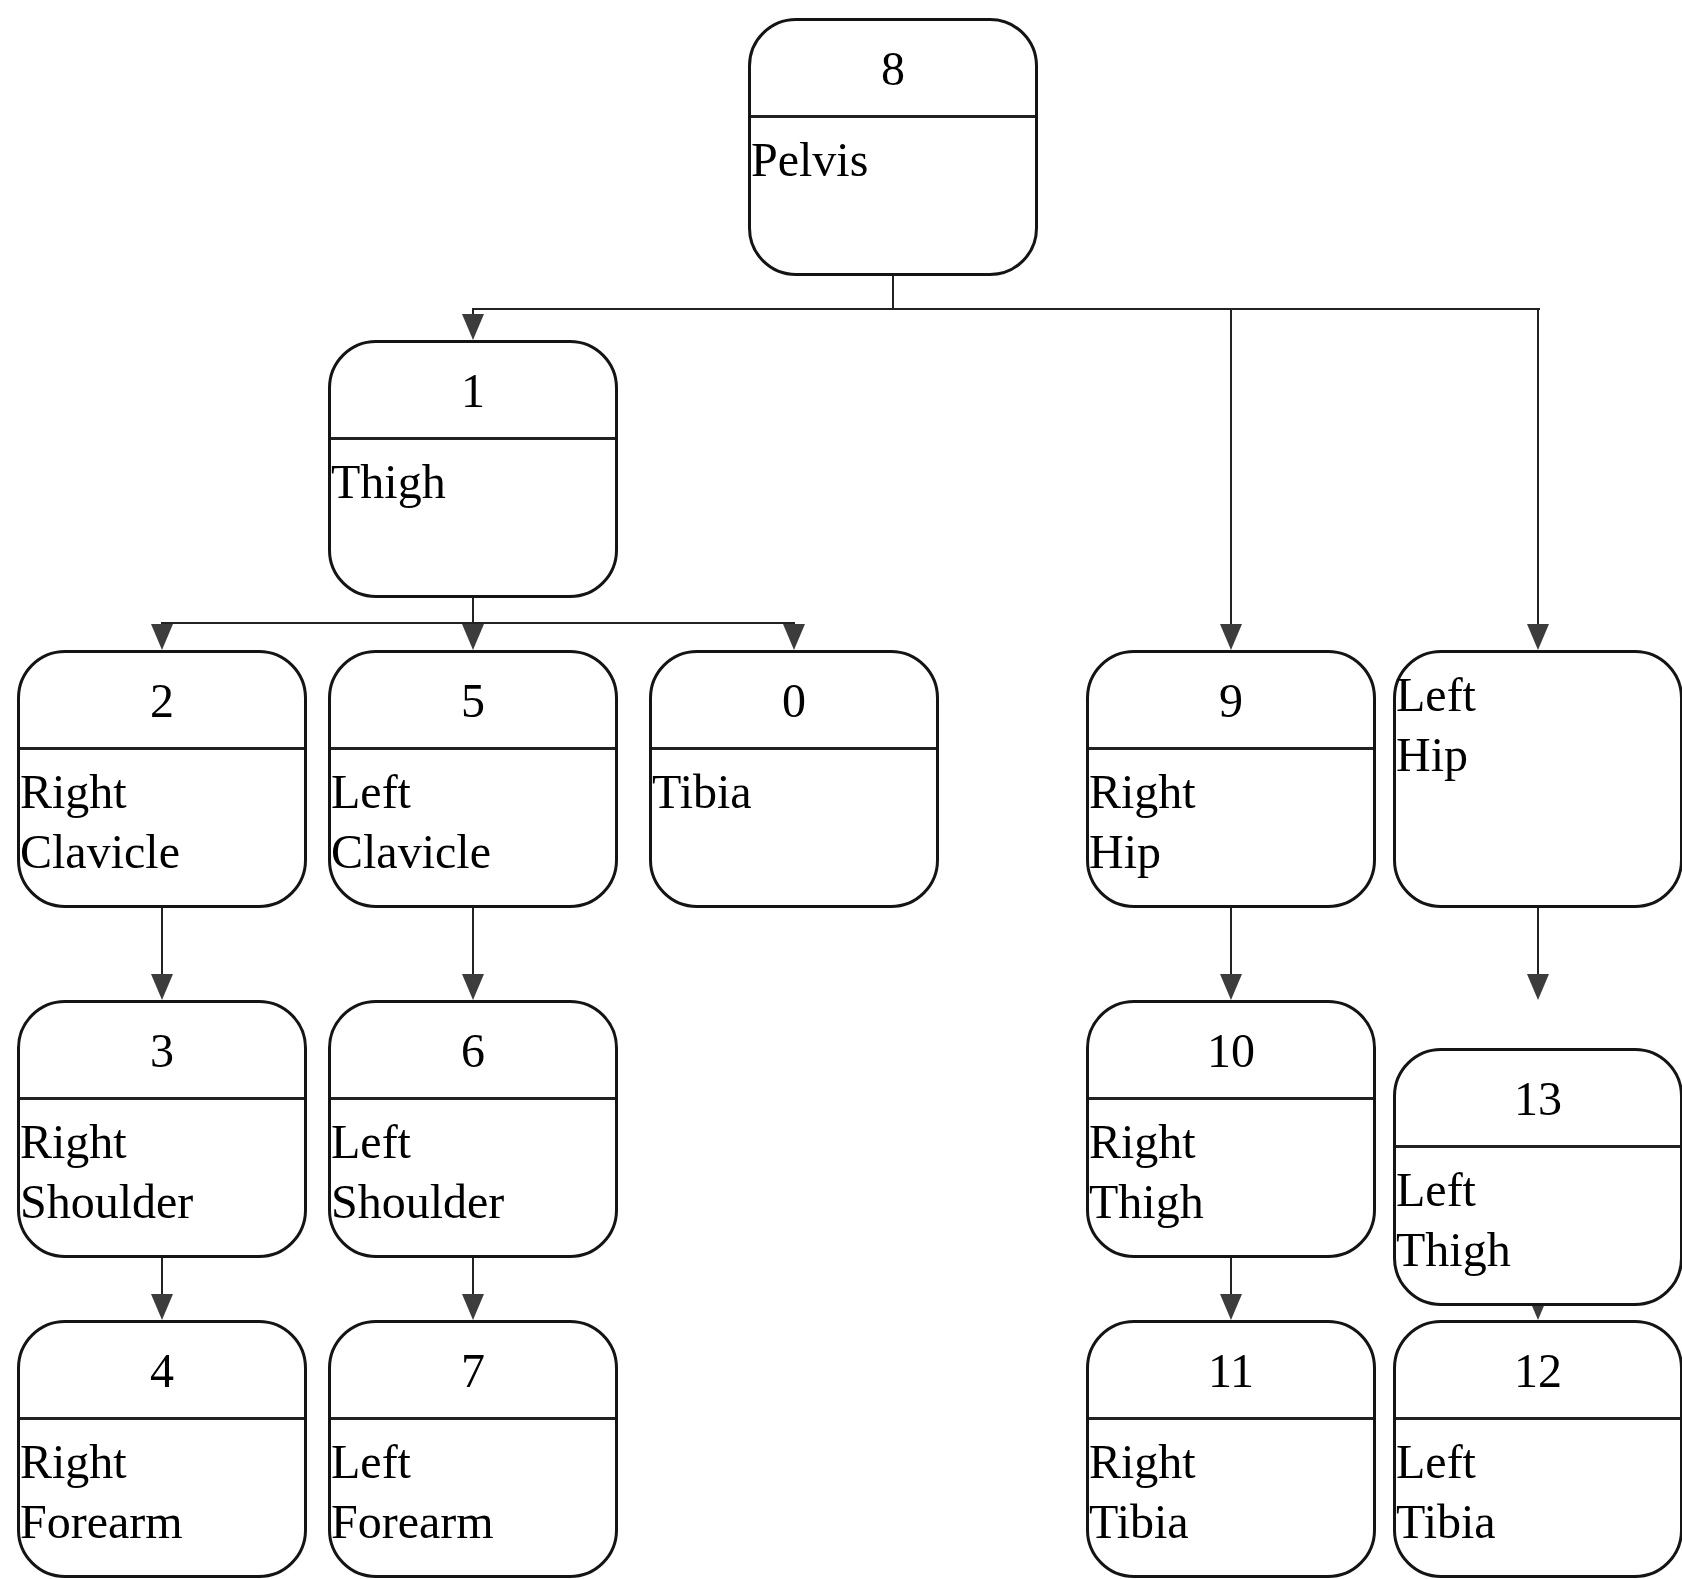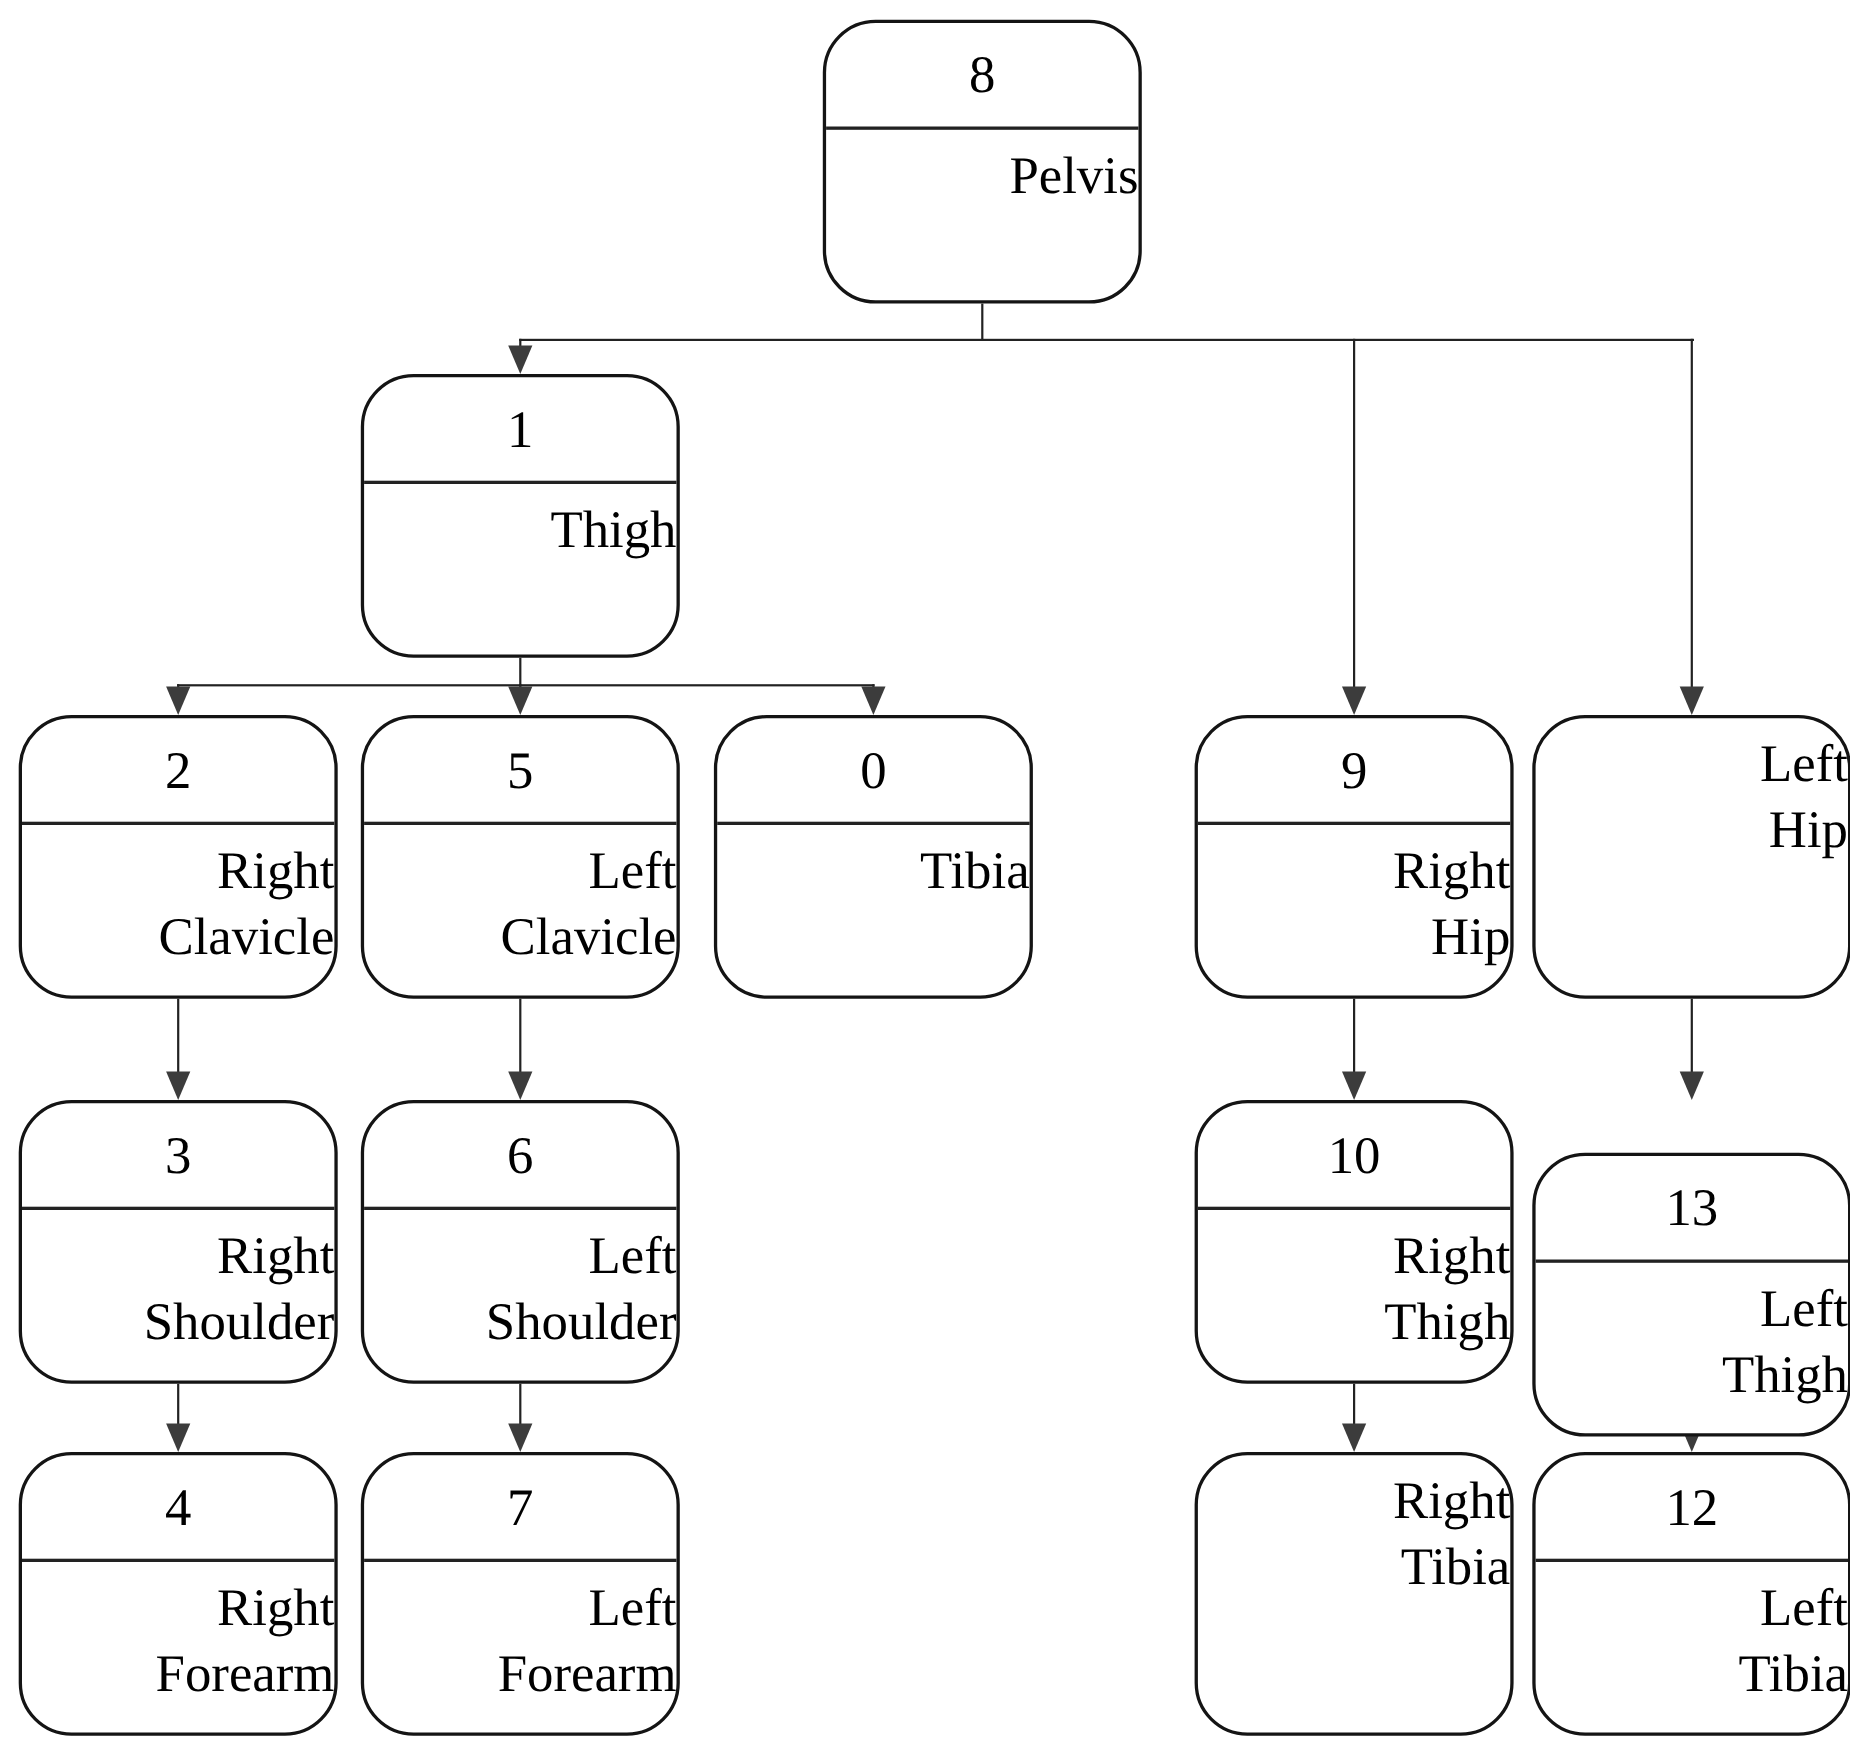--- a/index.html
+++ b/index.html
@@ -29,21 +29,21 @@
     height: 97px;
     box-sizing: border-box;
     border-bottom: 3px solid #222222;
     display: flex;
     align-items: center;
     justify-content: center;
     font-size: 48px;
   }
   .label {
     padding-top: 12px;
-    text-align: right;
+    text-align: left;
     font-size: 48px;
     line-height: 60px;
     white-space: pre-line;
   }
   .vline {
     position: absolute;
     width: 2px;
     background: #222222;
   }
   .hline {
@@ -181,20 +181,21 @@
 Forearm</div>
   </div>
 
   <div class="node" style="left:328px; top:1320px;">
     <div class="num">7</div>
     <div class="label">Left
 Forearm</div>
   </div>
 
   <div class="node" style="left:1086px; top:1320px;">
+    <div class="num">11</div>
     <div class="label">Right
 Tibia</div>
   </div>
 
   <div class="node" style="left:1393px; top:1320px;">
     <div class="num">12</div>
     <div class="label">Left
 Tibia</div>
   </div>
 

